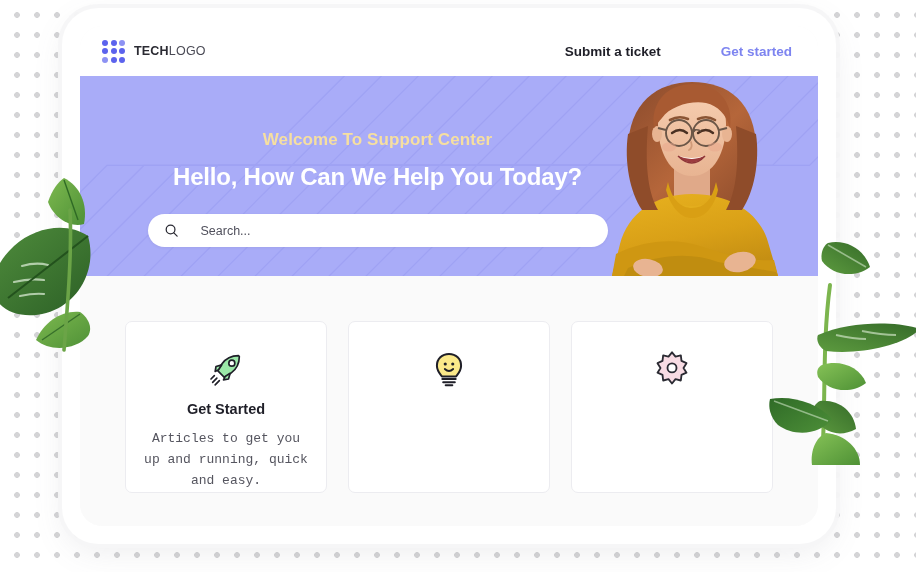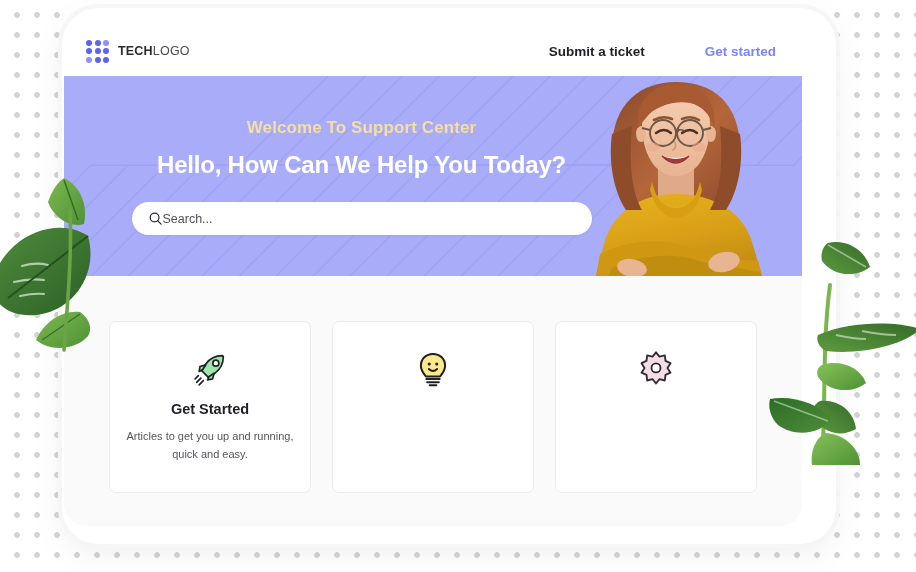--- a/index.html
+++ b/index.html
@@ -38,21 +38,21 @@
     height: 524px;
     background: #ffffff;
     border-radius: 30px;
     box-shadow: 0 0 0 6px rgba(255,255,255,0.92),
                 0 0 0 10px rgba(246,246,247,0.95),
                 0 10px 34px rgba(120,120,130,0.16);
   }
 
   .device-inner {
     position: absolute;
-    left: 64px;
+    left: 80px;
     top: 26px;
     width: 738px;
     height: 500px;
     background: #fafafa;
     border-radius: 22px;
     overflow: hidden;
   }
 
   
   .topbar {
@@ -116,21 +116,21 @@
     inset: -40px -10px;
     opacity: .5;
   }
 
   .hero-content {
     position: absolute;
     left: 0;
     top: 0;
     width: 595px;
     height: 100%;
-    padding-top: 42px;
+    padding-top: 54px;
     text-align: center;
     z-index: 3;
   }
   .hero-eyebrow {
     font-size: 17px;
     font-weight: 700;
     color: #f6dfa0;
     letter-spacing: .1px;
   }
   .hero-title {
@@ -143,21 +143,21 @@
 
   .searchbar {
     margin: 23px auto 0;
     width: 460px;
     height: 33px;
     background: #ffffff;
     border-radius: 17px;
     display: flex;
     align-items: center;
     padding: 0 16px;
-    gap: 0;
+    gap: 22px;
     box-shadow: 0 1px 3px rgba(60,60,90,0.07);
   }
   .search-input {
     border: 0;
     outline: 0;
     background: transparent;
     font-family: "Liberation Sans", sans-serif;
     font-size: 12.5px;
     color: #3a3a45;
     flex: 1;
@@ -200,23 +200,24 @@
     justify-content: center;
   }
   .card-title {
     margin-top: 9px;
     font-size: 14.5px;
     font-weight: 700;
     color: #1f1f28;
   }
   .card-desc {
     margin-top: 11px;
-    font-size: 11px;
+    font-size: 13px;
     line-height: 1.62;
     color: #55555f;
+    font-family: Liberation Mono, monospace;
   }
 
   
   .plant { position: absolute; z-index: 40; pointer-events: none; }
   .plant-left  { left: -8px;  top: 170px; width: 130px; height: 230px; }
   .plant-right { right: -6px; top: 225px; width: 130px; height: 240px; }
   .plant-tr    { right: 40px; top: 395px; width: 110px; height: 120px; }
 </style>
 </head>
 <body>

